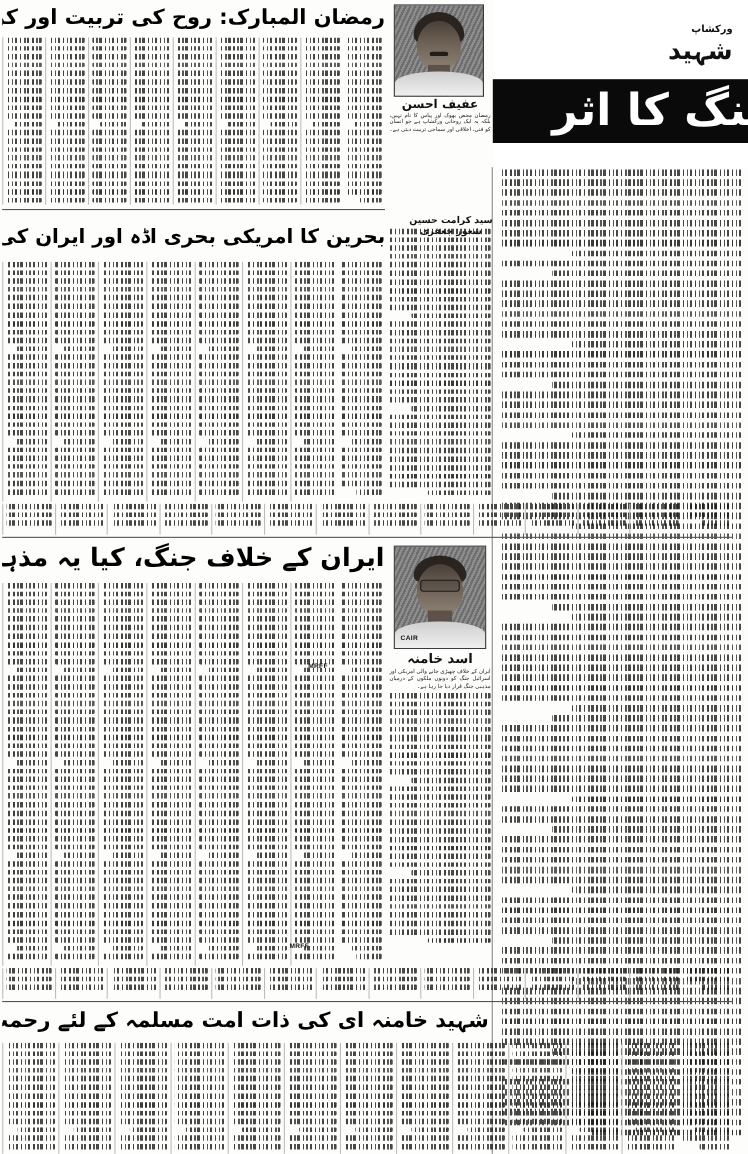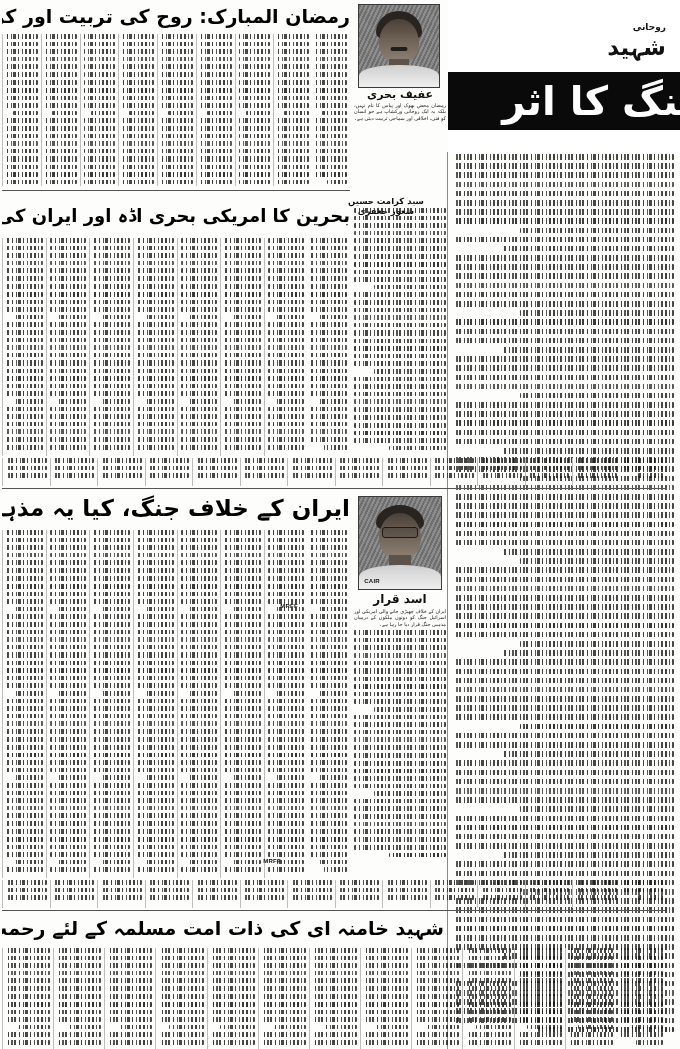--- a/index.html
+++ b/index.html
@@ -125,21 +125,21 @@
   .region{position:absolute;box-sizing:border-box;}
   .tiny{font-size:5px;line-height:6.4px;direction:rtl;text-align:justify;color:#1a1a1a;}
   .latin{font-family:"Liberation Sans",sans-serif;font-weight:700;letter-spacing:.3px;}
 </style>
 </head>
 <body>
 
 <div class="page">
 
   <div id="masthead">
-    <div class="kicker">روحانی</div>
+    <div class="kicker">ورکشاپ</div>
     <div class="paper-name">شہید</div>
     <div class="banner">
       <span>جنگ کا اثر</span>
     </div>
   </div>
 
   <div class="region" id="rightcol" style="top:152px;right:0;width:232px;height:897px;padding:2px 6px;border-right:0;">
     <div class="body-lines" id="rc-lines">
         <span class="ln" style="height: 5.6px; margin-bottom: 3.6px;"></span>
         <span class="ln" style="height: 5.6px; margin-bottom: 3.6px;"></span>
@@ -243,21 +243,21 @@
 
   <div class="region" id="a1-photo-wrap" style="top:4px;right:240px;width:80px;height:82px;">
     <div class="photo" style="width:100%;height:100%;">
       <div class="hair" style="top:6px;width:46px;height:30px;"></div>
       <div class="head" style="top:14px;width:40px;height:44px;"></div>
       <div class="tash" style="top:42px;width:17px;height:3.5px;"></div>
       <div class="neck" style="top:54px;width:20px;height:12px;"></div>
       <div class="shoulders" style="width:80px;height:22px;"></div>
     </div>
   </div>
-  <div class="byline" style="position:absolute;top:88px;right:236px;width:88px;font-size:11px;">عفیف بحری</div>
+  <div class="byline" style="position:absolute;top:88px;right:236px;width:88px;font-size:11px;">عفیف احسن</div>
   <div class="region" style="top:102px;right:234px;width:92px;height:46px;">
     <div class="tiny">رمضان محض بھوک اور پیاس کا نام نہیں، بلکہ یہ ایک روحانی ورکشاپ ہے جو انسان کو فنی، اخلاقی اور سماجی تربیت دیتی ہے۔</div>
   </div>
 
   <div class="region" id="a1-head" style="top:2px;right:330px;width:348px;height:30px;left:auto;">
     <div class="headline" style="font-size:19px;line-height:28px;width:348px;position:absolute;right:0;">رمضان المبارک: روح کی تربیت اور کردار سازی کا سفر</div>
   </div>
 
   <div class="region" id="a1-body" style="top:34px;right:330px;width:348px;height:152px;">
     <div class="colset" id="a1-cols">
@@ -475,21 +475,21 @@
             <span class="ln"></span>
             <span class="ln s2"></span>
             <span class="ln short"></span>
           </div>
         </div>
       </div>
   </div>
 
   <div class="region" style="top:190px;right:330px;width:348px;height:1px;background:#555;"></div>
 
-  <div class="byline" style="position:absolute;top:196px;right:248px;width:92px;font-size:8.5px;">سید کرامت حسین شعور جعفری</div>
+  <div class="byline" style="position:absolute;top:196px;right:224px;width:92px;font-size:8.5px;">سید کرامت حسین شعور جعفری</div>
   <div class="region" style="top:208px;right:234px;width:92px;height:246px;">
     <div class="body-lines" id="a2-side">
         <span class="ln"></span>
         <span class="ln"></span>
         <span class="ln"></span>
         <span class="ln s1"></span>
         <span class="ln"></span>
         <span class="ln tall"></span>
         <span class="ln"></span>
         <span class="ln s2"></span>
@@ -891,21 +891,21 @@
 
   <div class="region" id="a3-photo-wrap" style="top:496px;right:238px;width:82px;height:92px;">
     <div class="photo" style="width:100%;height:100%;">
       <div class="hair" style="top:8px;width:48px;height:26px;"></div>
       <div class="head" style="top:16px;width:42px;height:46px;"></div>
       <div class="glasses" style="top:30px;width:34px;height:9px;"></div>
       <div class="neck" style="top:58px;width:22px;height:13px;"></div>
       <div class="shoulders" style="width:82px;height:24px;"></div>
     </div>
   </div>
-  <div class="byline" style="position:absolute;top:592px;right:236px;width:88px;font-size:12px;">اسد قرار</div>
+  <div class="byline" style="position:absolute;top:592px;right:236px;width:88px;font-size:12px;">اسد خامنہ</div>
   <div class="region" style="top:608px;right:234px;width:92px;height:268px;">
     <div class="tiny" style="margin-bottom:3px;">ایران کے خلاف چھیڑی جانے والی امریکی اور اسرائیل جنگ کو دونوں ملکوں کے درمیان مذہبی جنگ قرار دیا جا رہا ہے۔</div>
     <div class="body-lines" id="a3-side">
         <span class="ln"></span>
         <span class="ln"></span>
         <span class="ln"></span>
         <span class="ln s1"></span>
         <span class="ln"></span>
         <span class="ln tall"></span>
         <span class="ln"></span>

